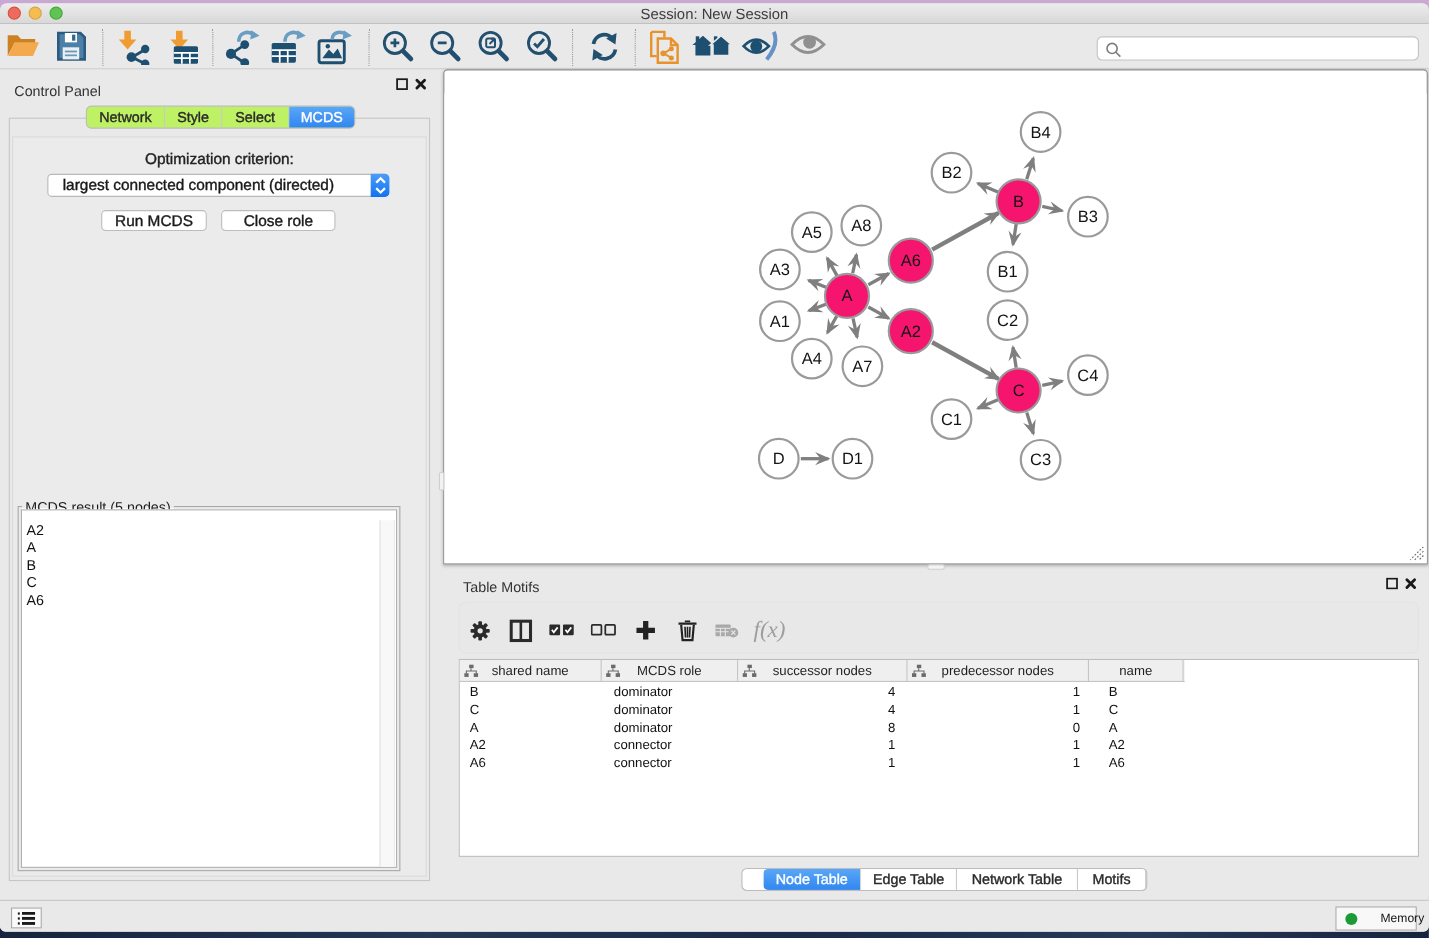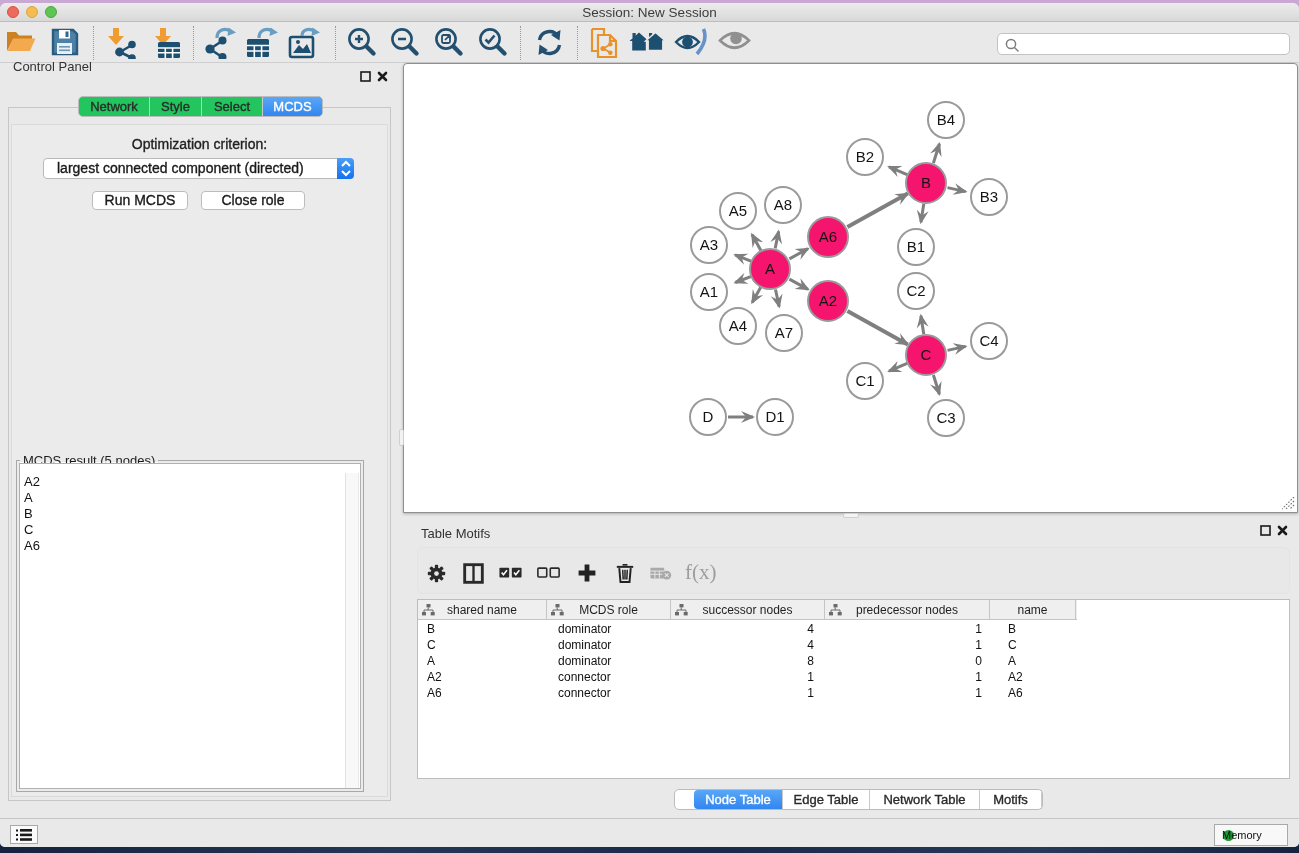--- a/index.html
+++ b/index.html
@@ -18,26 +18,26 @@
 .tl { position:absolute; border-radius:50%; width:12px; height:12px; top:3px; }
 
 #toolbar { position:absolute; left:0; top:19px; width:100%; height:41px; background:#e9e9e9;
   border-bottom:1px solid #cfcfcf; }
 .sep { position:absolute; top:4px; height:34px; width:0;
   border-left:1px dotted #9a9a9a; }
 .ticon { position:absolute; top:5px; }
 #searchbox { position:absolute; left:997px; top:11px; width:293px; height:22px;
   background:#fff; border:1px solid #c3c3c3; border-radius:5px; }
 
-#cp-title { position:absolute; left:13px; top:56px; font-size:13px; color:#323232; }
+#cp-title { position:absolute; left:13px; top:72px; font-size:13px; color:#323232; }
 .dockbtns { position:absolute; top:72px; font-weight:bold; color:#111; font-size:12px; }
 #cp-box { position:absolute; left:8px; top:104px; width:383px; height:694px;
   border:1px solid #c6c6c6; background:#e9e9e9; }
 #tabs { position:absolute; left:78px; top:93px; width:245px; height:21px;
-  background:#22c55e; border:1px solid #bcbcbc; border-radius:5px; display:flex; z-index:5; }
+  background:#bef264; border:1px solid #bcbcbc; border-radius:5px; display:flex; z-index:5; }
 #tabs .tab { flex:0 0 auto; text-align:center; font-size:13px; color:#2a2a2a;
   line-height:19px; border-right:1px solid #c9c9c9; -webkit-text-stroke:0.35px #2a2a2a; }
 #tabs .tab.sel { background:linear-gradient(#59a7f7,#3186f0); color:#fff; border-right:none;
   border-radius:0 4px 4px 0; -webkit-text-stroke:0.35px #fff; }
 #opt-label { position:absolute; left:0; width:399px; top:133px; text-align:center;
   font-size:14px; color:#222; -webkit-text-stroke:0.35px #222; }
 #dropdown { position:absolute; left:43px; top:155px; width:310px; height:21px;
   background:#fff; border:1px solid #b9b9b9; border-radius:4px; font-size:14px; color:#1a1a1a; }
 #dropdown span { position:absolute; left:13px; top:1px; -webkit-text-stroke:0.35px #1a1a1a; }
 #stepper { position:absolute; right:-2px; top:-1px; width:17px; height:21px;
@@ -405,21 +405,21 @@
         <g fill="#a9a9a9">
             <rect x="0" y="1" width="17" height="13" rx="1"></rect>
           </g>
         <g stroke="#e7e7e7" stroke-width="1.2">
             <path d="M0 5 h17 M0 9 h17 M5.5 5 V14 M11 5 V14" fill="none"></path>
           </g>
         <circle cx="20" cy="10" r="5.5" fill="#a9a9a9"></circle>
         <path d="M17.8 7.8 L22.2 12.2 M22.2 7.8 L17.8 12.2" stroke="#e7e7e7" stroke-width="1.4"></path>
       </svg>
       <div style="position:absolute;left:267px;top:12px;font-family:'Liberation Serif',serif;
-           font-size:21px;color:#9d9d9d;">f(x)</div>
+           font-style:italic;font-size:21px;color:#9d9d9d;">f(x)</div>
     </div>
     <div id="tp-table">
       <div id="tp-header">
         <div class="hcell" style="left:0;width:129px"><svg style="position:absolute;left:4px;top:4px" width="13" height="12" viewBox="0 0 13 12">
               <g fill="#6a6a6a">
                 <rect x="4.5" y="0" width="4" height="3.4"></rect>
                 <rect x="0" y="8" width="4" height="3.4"></rect>
                 <rect x="8.7" y="8" width="4" height="3.4"></rect>
                 <path d="M6.2 3.4 V6 M2 8 V6 H11 V8" stroke="#6a6a6a" fill="none" stroke-width="1"></path>
               </g>
@@ -505,16 +505,16 @@
             <rect x="4" y="0" width="12" height="2.6"></rect>
           <rect x="0" y="5" width="2" height="2"></rect>
             <rect x="4" y="4.6" width="12" height="2.6"></rect>
           <rect x="0" y="9.5" width="2" height="2"></rect>
             <rect x="4" y="9.2" width="12" height="2.6"></rect>
         </g>
       </svg>
     </div>
     <div id="membtn">
       <div style="position:absolute;left:8px;top:5px;width:11px;height:11px;border-radius:50%;background:#1b9a35;"></div>
-      <div style="position:absolute;left:7px;top:4px;">Memory</div>
+      <div style="position:absolute;left:40px;top:4px;">Memory</div>
     </div>
   </div>
 </div>
 
 </body></html>

